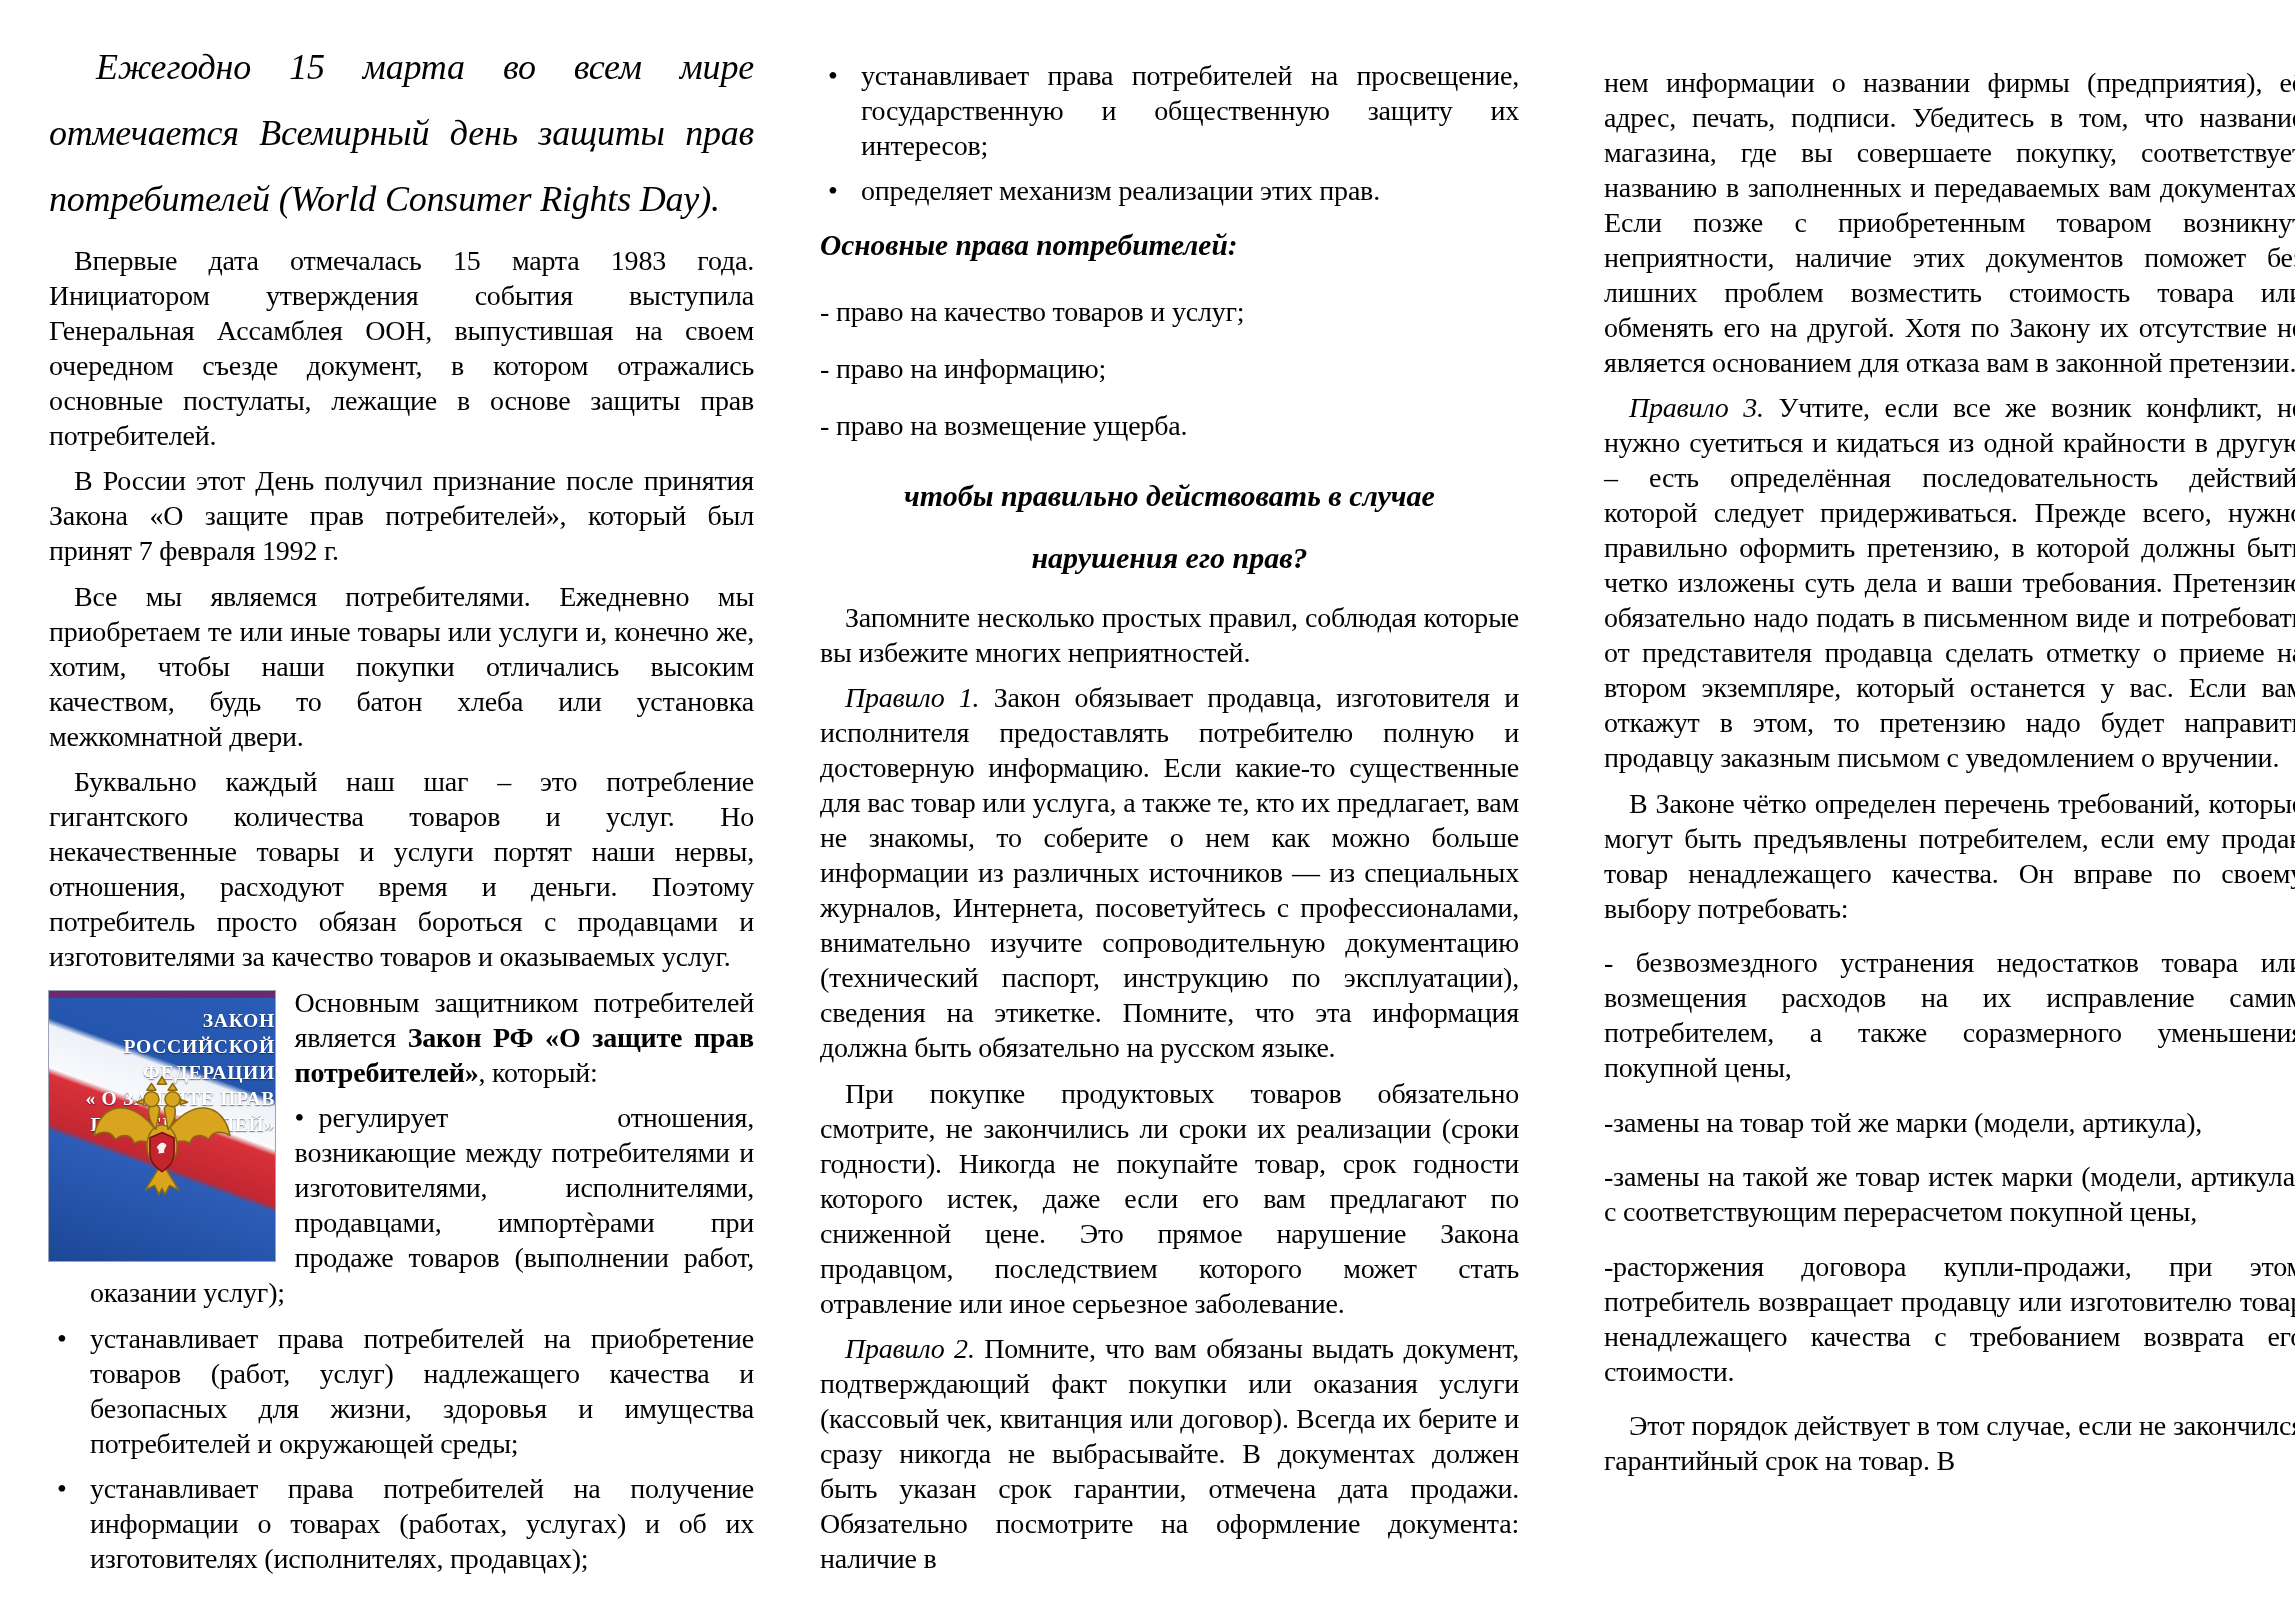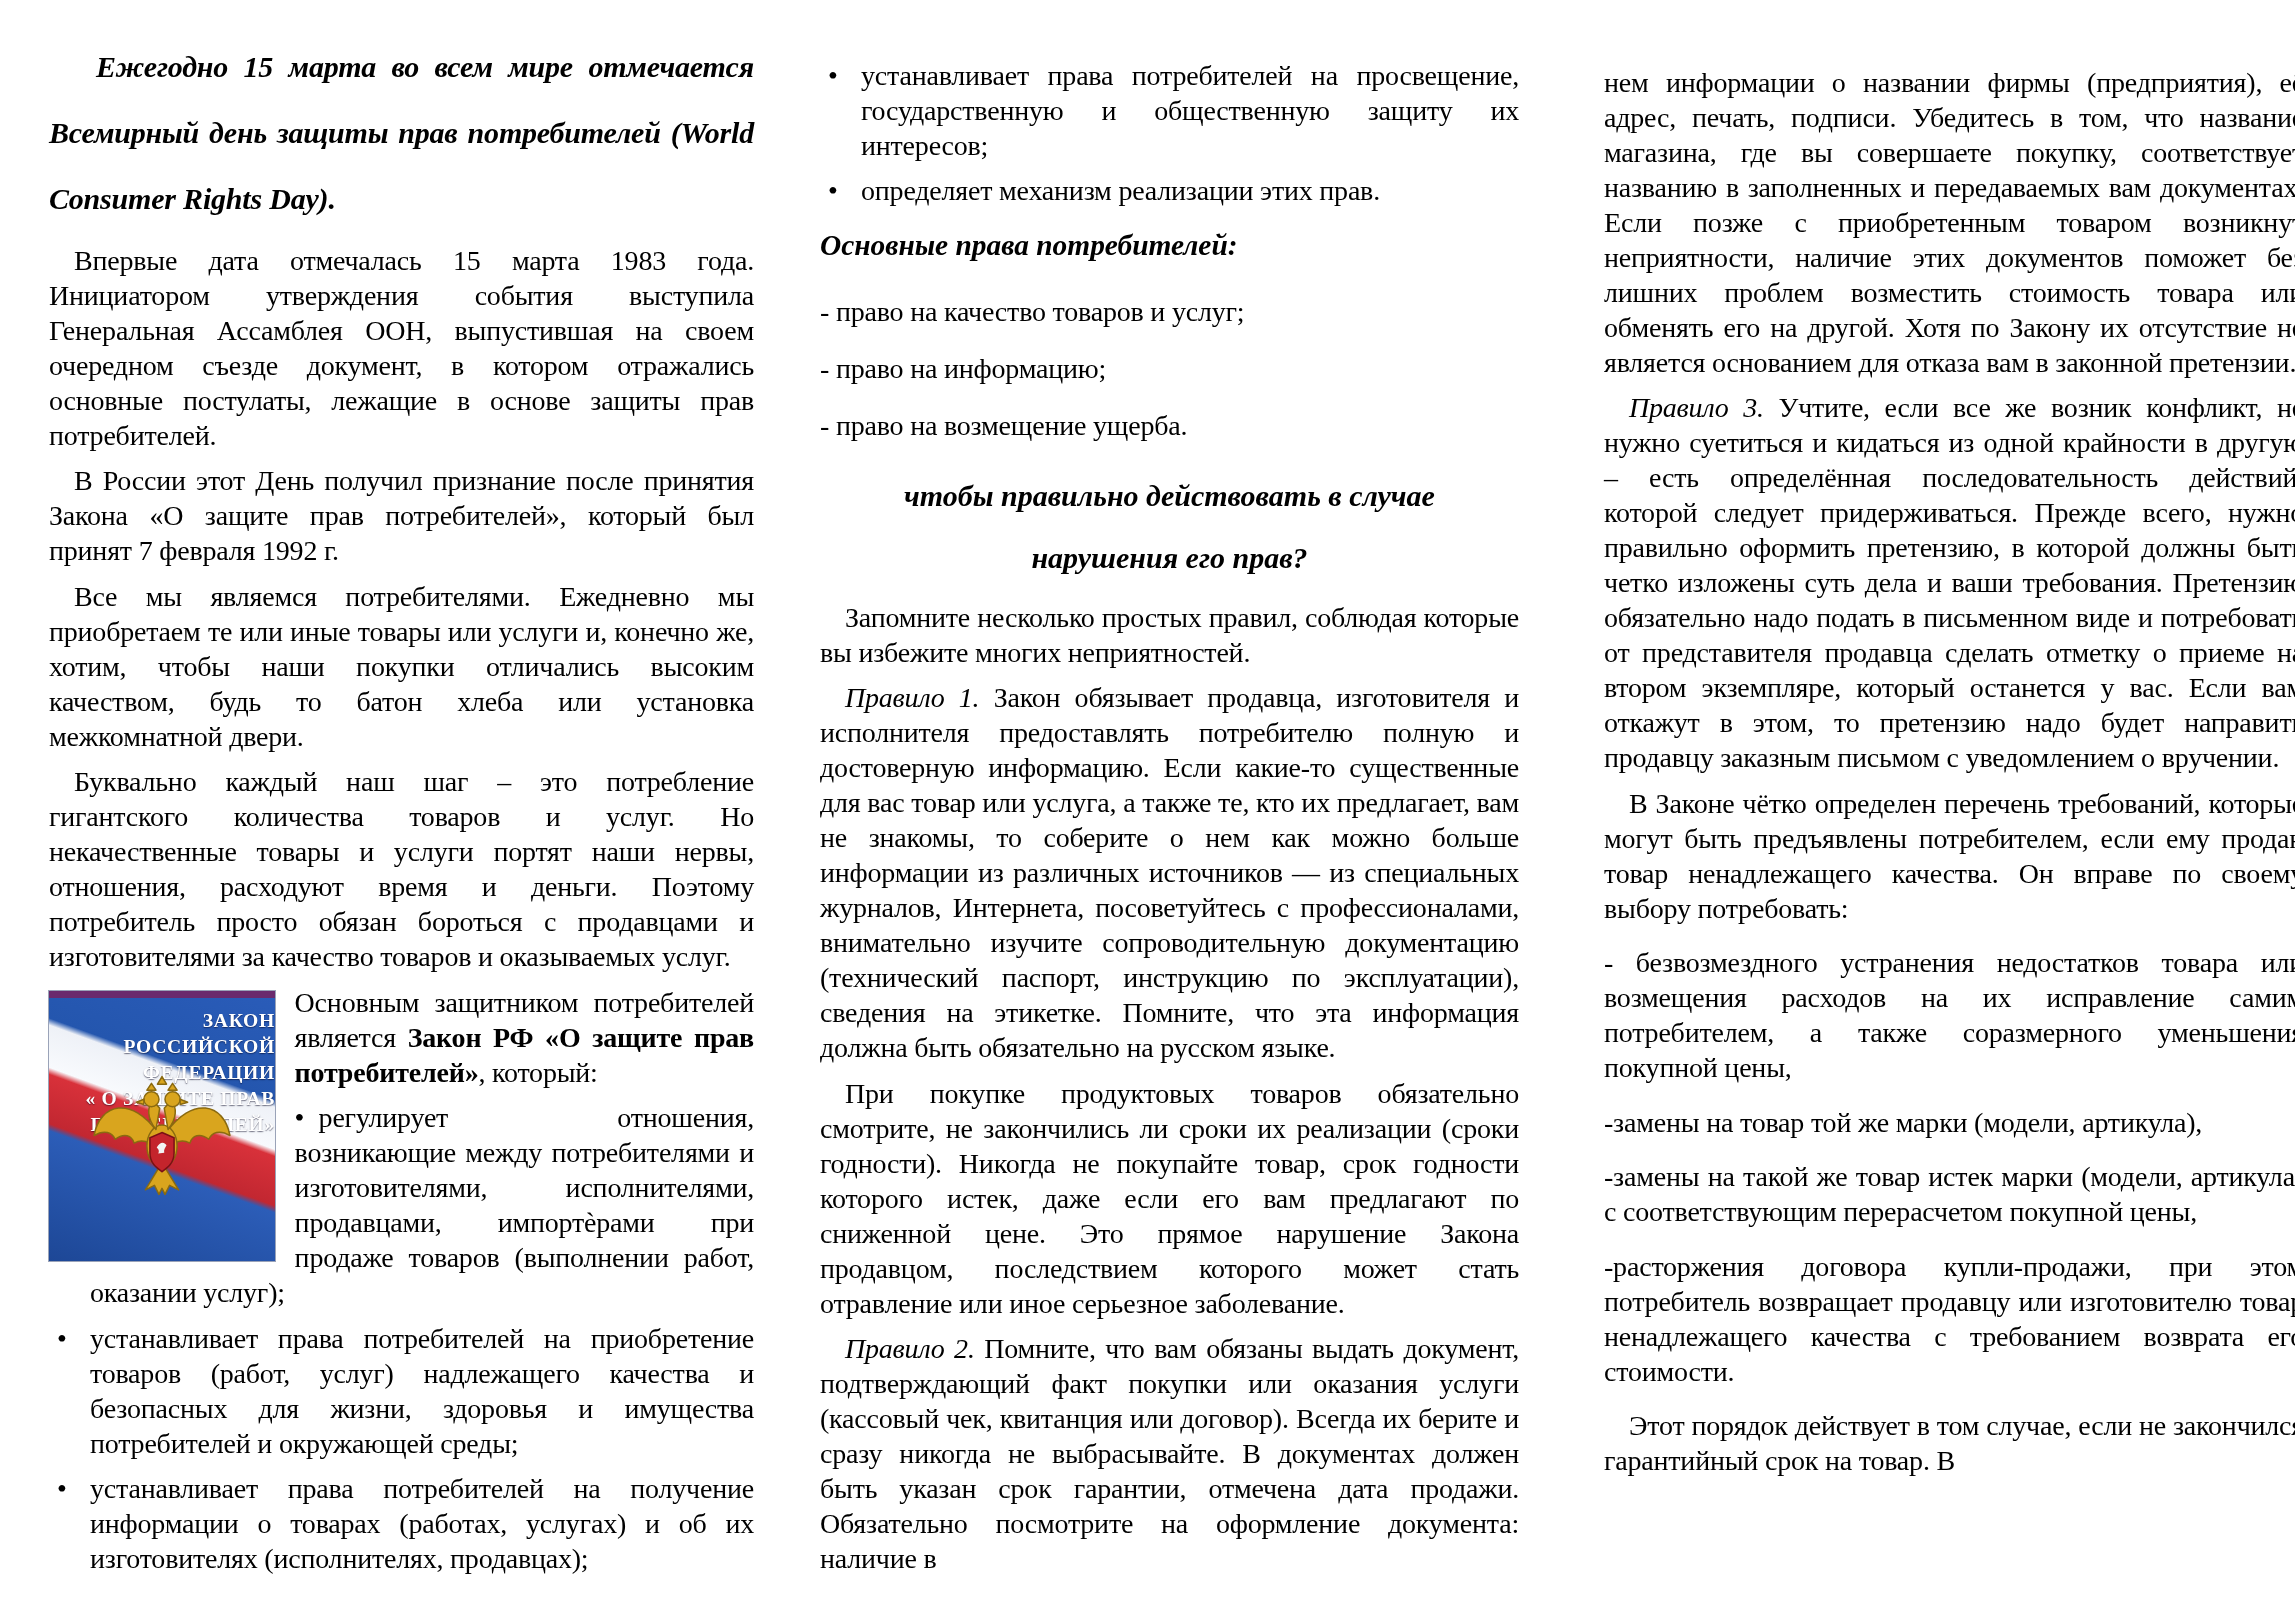--- a/index.html
+++ b/index.html
@@ -15,22 +15,22 @@
   #col1{left:49px;width:705px;padding-top:34px;}
   #col2{left:820px;width:699px;padding-top:47px;}
   #col3{left:1604px;width:700px;padding-top:54px;}
 
   .para{
     font-size:28px;line-height:35px;
     text-align:justify;letter-spacing:-0.2px;
     margin:10.5px 0;text-indent:25px;
   }
   .lead{
-    font-weight:bold;font-style:italic;
-    font-size:30px;line-height:66px;
+    font-weight:normal;font-style:italic;
+    font-size:36px;line-height:66px;
     text-indent:47px;margin-top:0;
   }
   .noindent{text-indent:0;}
   .b{font-weight:bold;}
   .i{font-style:italic;}
 
   .bullet{
     position:relative;
     font-size:28px;line-height:35px;
     text-align:justify;letter-spacing:-0.2px;

